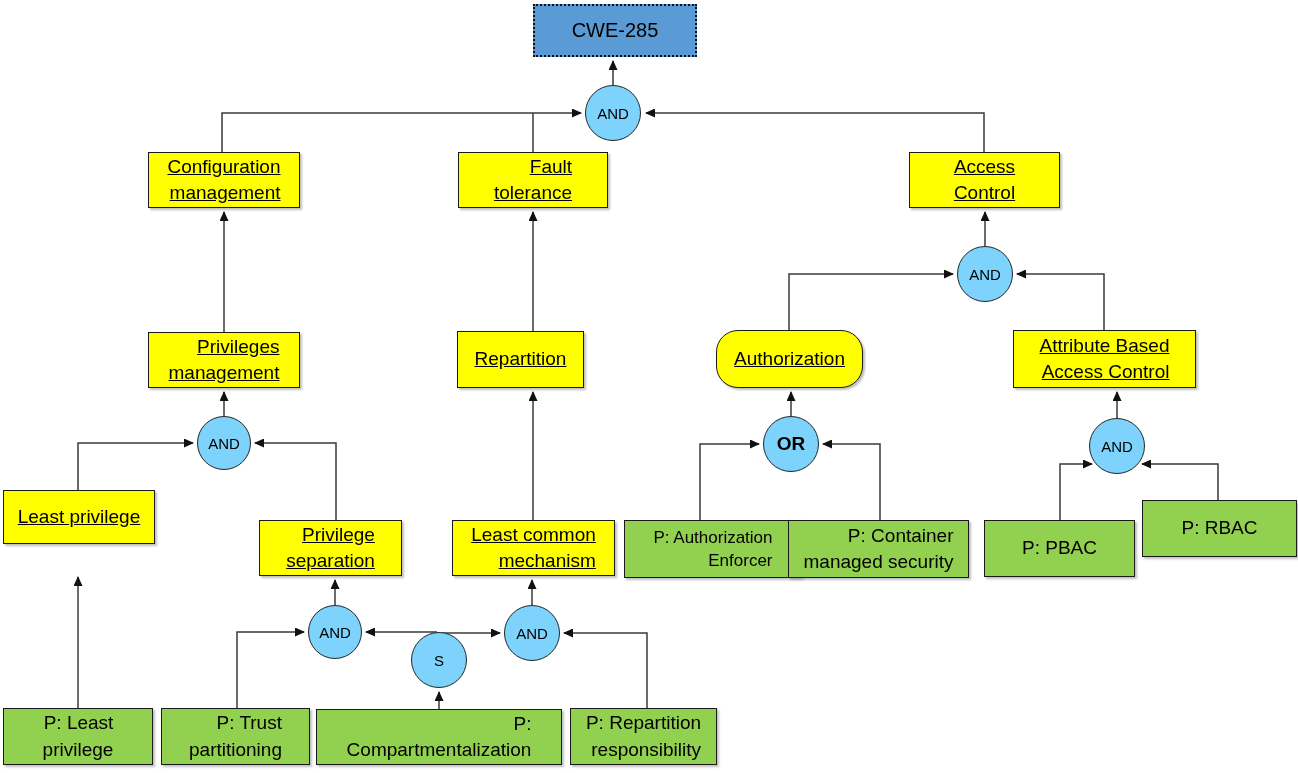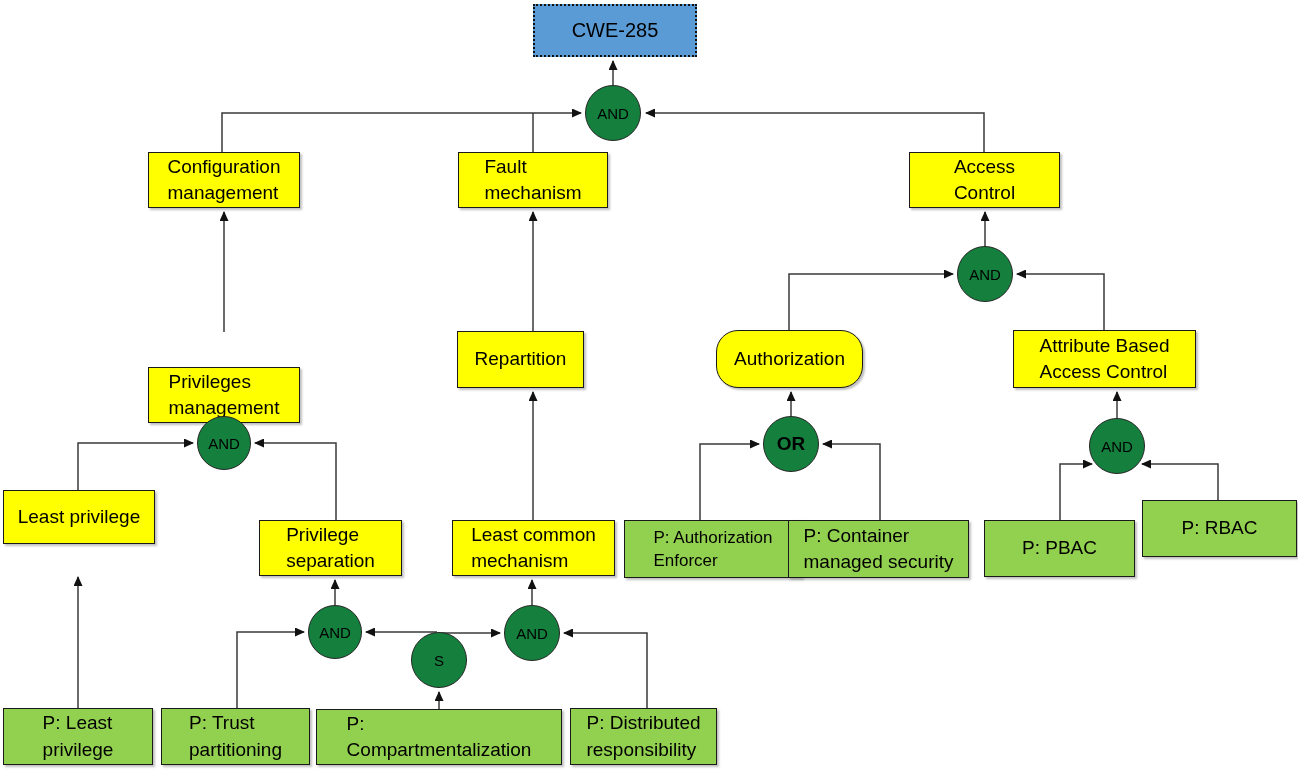--- a/index.html
+++ b/index.html
@@ -3,29 +3,29 @@
 <meta charset="utf-8">
 <style>
   html,body{margin:0;padding:0;background:#ffffff;}
   .stage{
     position:relative;width:1298px;height:773px;background:#ffffff;overflow:hidden;
     font-family:"Liberation Sans",sans-serif;color:#000;
   }
   svg.wires{position:absolute;left:0;top:0;z-index:1;}
   .node{
     position:absolute;z-index:2;display:flex;align-items:center;justify-content:center;
-    text-align:left;white-space:pre-line;font-size:19px;line-height:1.38;
+    text-align:right;white-space:pre-line;font-size:19px;line-height:1.38;
     border:1.6px solid #1a1a1a;box-sizing:border-box;
   }
-  .tactic{background:var(--tactic-fill,#ffff00);box-shadow:2px 2px 2px rgba(130,130,130,.5);}
+  .tactic{background:var(--tactic-fill,#ffff00);box-shadow:2px 2px 2px rgba(130,130,130,.5);text-decoration:underline;}
   .pattern{background:var(--pattern-fill,#92d050);box-shadow:2px 2px 2px rgba(130,130,130,.5);}
   .root{background:var(--root-fill,#5b9bd5);border:2px dotted #101010;font-size:20px;}
   .small-text{font-size:17px;}
   .gate{
-    position:absolute;z-index:3;background:#15803d;border:1.5px solid #262626;border-radius:50%;
+    position:absolute;z-index:3;background:#7dd3fc;border:1.5px solid #262626;border-radius:50%;
     display:flex;align-items:center;justify-content:center;font-size:15px;box-sizing:border-box;
   }
   .gate.or{font-size:19px;font-weight:bold;}
 </style>
 </head>
 <body>
 
 <div class="stage">
 
   <svg class="wires" width="1298" height="773">
@@ -90,24 +90,24 @@
 
       <polyline points="1218,520 1218,464 1142,464" marker-end="url(#arr)"></polyline>
     </g>
   </svg>
 
   <div class="node root" style="left:533px;top:4px;width:164px;height:53px;">CWE-285</div>
 
   <div class="node tactic" style="left:148px;top:152px;width:152px;height:56px;">Configuration
 management</div>
   <div class="node tactic" style="left:458px;top:152px;width:150px;height:56px;">Fault
-mechanism</div>
+tolerance</div>
   <div class="node tactic" style="left:909px;top:152px;width:151px;height:56px;">Access
 Control</div>
-  <div class="node tactic" style="left:148px;top:332px;width:152px;height:56px;margin-top:35px;">Privileges
+  <div class="node tactic" style="left:148px;top:332px;width:152px;height:56px;">Privileges
 management</div>
   <div class="node tactic" style="left:457px;top:331px;width:127px;height:57px;">Repartition</div>
   <div class="node tactic" style="left:716px;top:330px;width:147px;height:58px;border-radius:22px;">Authorization</div>
   <div class="node tactic" style="left:1013px;top:330px;width:183px;height:58px;">Attribute Based
 Access Control</div>
   <div class="node tactic" style="left:3px;top:490px;width:152px;height:54px;">Least privilege</div>
   <div class="node tactic" style="left:259px;top:520px;width:143px;height:56px;">Privilege
 separation</div>
   <div class="node tactic" style="left:452px;top:520px;width:163px;height:56px;">Least common
 mechanism</div>
@@ -117,21 +117,21 @@
   <div class="node pattern" style="left:788px;top:520px;width:181px;height:58px;">P: Container
 managed security</div>
   <div class="node pattern" style="left:984px;top:520px;width:151px;height:57px;">P: PBAC</div>
   <div class="node pattern" style="left:1142px;top:500px;width:155px;height:57px;">P: RBAC</div>
   <div class="node pattern" style="left:3px;top:708px;width:150px;height:57px;">P: Least
 privilege</div>
   <div class="node pattern" style="left:161px;top:708px;width:149px;height:57px;">P: Trust
 partitioning</div>
   <div class="node pattern" style="left:316px;top:709px;width:246px;height:56px;">P:
 Compartmentalization</div>
-  <div class="node pattern" style="left:570px;top:708px;width:147px;height:57px;">P: Distributed
+  <div class="node pattern" style="left:570px;top:708px;width:147px;height:57px;">P: Repartition
 responsibility</div>
 
   <div class="gate" style="left:585px;top:85px;width:56px;height:56px;">AND</div>
   <div class="gate" style="left:957px;top:246px;width:56px;height:56px;">AND</div>
   <div class="gate" style="left:197px;top:416px;width:54px;height:54px;">AND</div>
   <div class="gate or" style="left:763px;top:416px;width:56px;height:56px;">OR</div>
   <div class="gate" style="left:1089px;top:418px;width:56px;height:56px;">AND</div>
   <div class="gate" style="left:308px;top:605px;width:54px;height:54px;">AND</div>
   <div class="gate" style="left:411px;top:632px;width:56px;height:56px;">S</div>
   <div class="gate" style="left:504px;top:605px;width:56px;height:56px;">AND</div>

